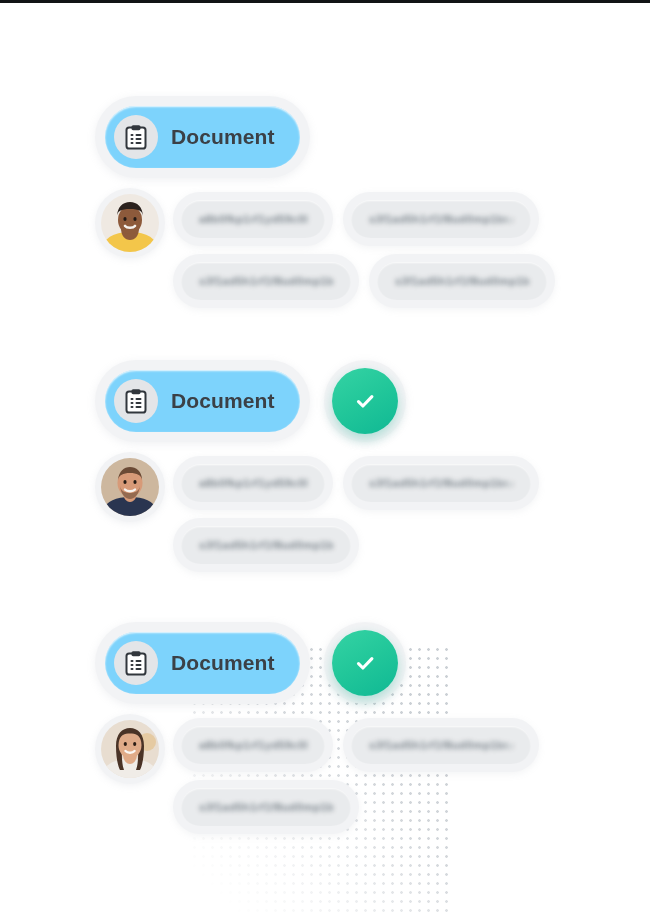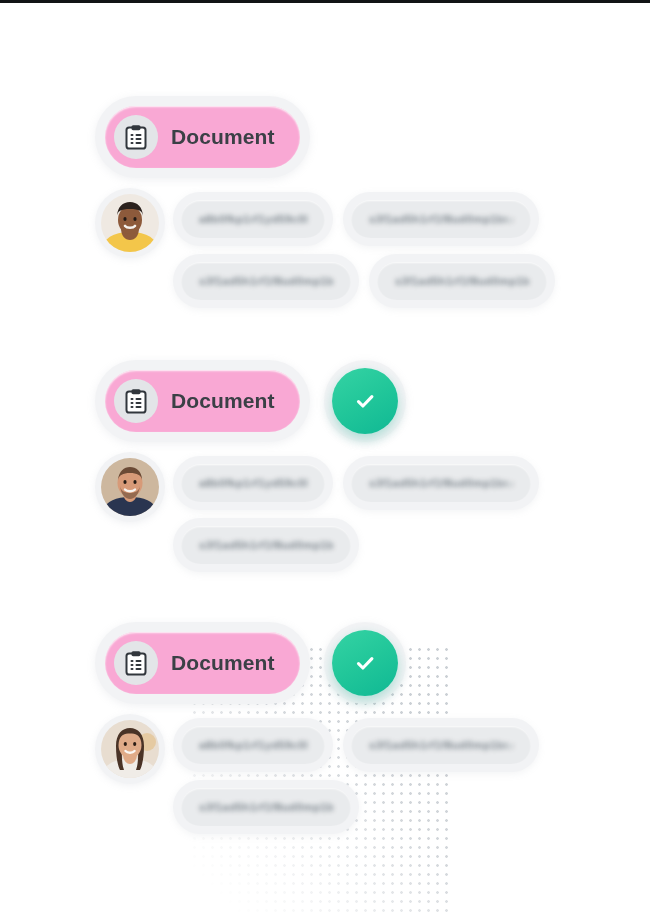--- a/index.html
+++ b/index.html
@@ -74,21 +74,21 @@
     background: #f2f3f5;
     display: flex;
     align-items: center;
     padding: 10px;
     box-shadow: 0 2px 8px rgba(160,168,178,0.16);
   }
 
   .doc-chip-inner {
     height: 62px;
     border-radius: 31px;
-    background: #f9a8d4;
+    background: #7dd3fc;
     display: flex;
     align-items: center;
     gap: 13px;
     padding: 0 26px 0 9px;
     box-shadow: inset 0 1px 2px rgba(255,255,255,0.9);
   }
 
   .doc-icon-circle {
     width: 44px;
     height: 44px;

